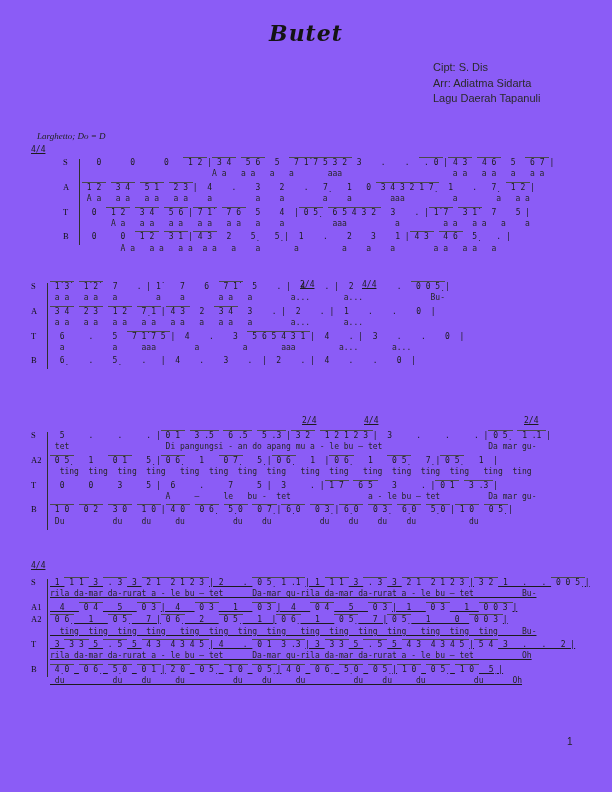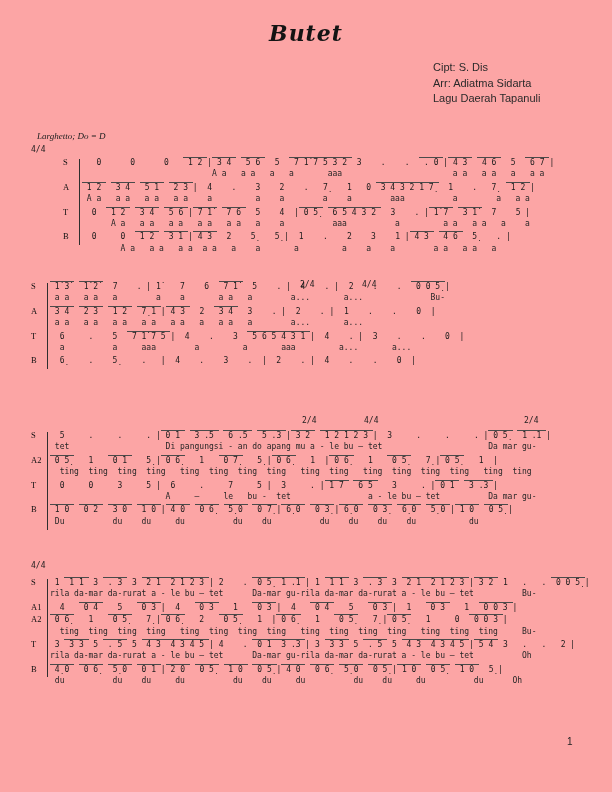--- a/index.html
+++ b/index.html
@@ -1,27 +1,27 @@
 <!DOCTYPE html>
 <html><head>
 <meta charset="utf-8">
 <style>
   html,body{margin:0;padding:0;}
   body{width:612px;height:792px;background:#ffffff;position:relative;overflow:hidden;
        font-family:"DejaVu Serif",serif;color:#1c1c1c;}
-  .page{position:absolute;left:0;top:0;width:612px;height:792px;background:#fca5a5;}
+  .page{position:absolute;left:0;top:0;width:612px;height:792px;background:#8b5cf6;}
   .title{position:absolute;top:20px;left:0;width:100%;text-align:center;
          font:italic 600 22px "DejaVu Serif",serif;letter-spacing:1px;color:#141414;}
   .credits{position:absolute;left:433px;top:60px;font:11px "Liberation Sans","DejaVu Sans",sans-serif;
            line-height:15.5px;color:#2a2a2a;}
   .tempo{position:absolute;left:37px;top:131px;font:italic 9px "Liberation Serif","DejaVu Serif",serif;color:#222;text-align:right;}
-  .meter{position:absolute;font:8px "DejaVu Sans Mono",monospace;color:#1c1c1c;}
+  .meter{position:absolute;font:8px "DejaVu Sans Mono",monospace;color:#1c1c1c;text-decoration:underline;}
   .pageno{position:absolute;left:567px;top:736px;font:10px "Liberation Sans",sans-serif;color:#222;}
   .system{position:absolute;left:31px;width:575px;}
-  .sys1{top:157px;margin-left:32px;} .sys2{top:281px;} .sys3{top:430px;} .sys4{top:577px;}
+  .sys1{top:157px;margin-left:32px;} .sys2{top:281px;} .sys3{top:430px;} .sys4{top:577px;text-decoration:underline;}
   .vbar{position:absolute;left:16px;top:2px;width:1.4px;background:#2f2f2f;}
   .sys1 .vbar,.sys2 .vbar{height:86px;}
   .sys3 .vbar,.sys4 .vbar{height:98px;}
   .row{white-space:pre;height:12.4px;line-height:12.4px;font:8px "DejaVu Sans Mono",monospace;color:#1b1b1b;}
   .row .lbl{display:inline-block;width:19px;font:8.5px "Liberation Serif","DejaVu Serif",serif;
             color:#111;white-space:pre;}
   .row.lyrics{color:#262626;}
   .ov{display:inline-block;line-height:9px;border-top:1px solid #4a4a4a;vertical-align:baseline;}
 </style>
 </head>

